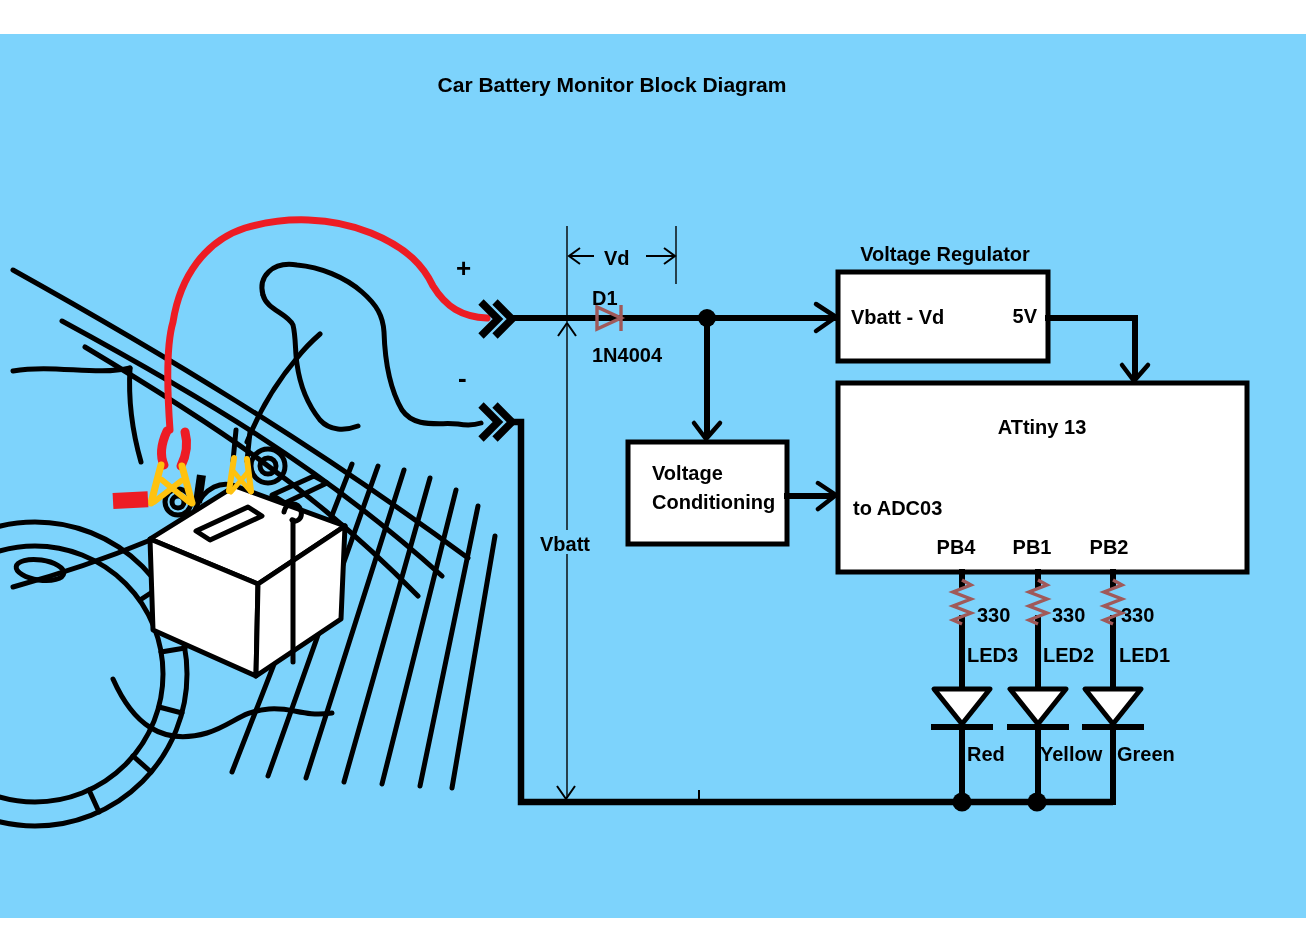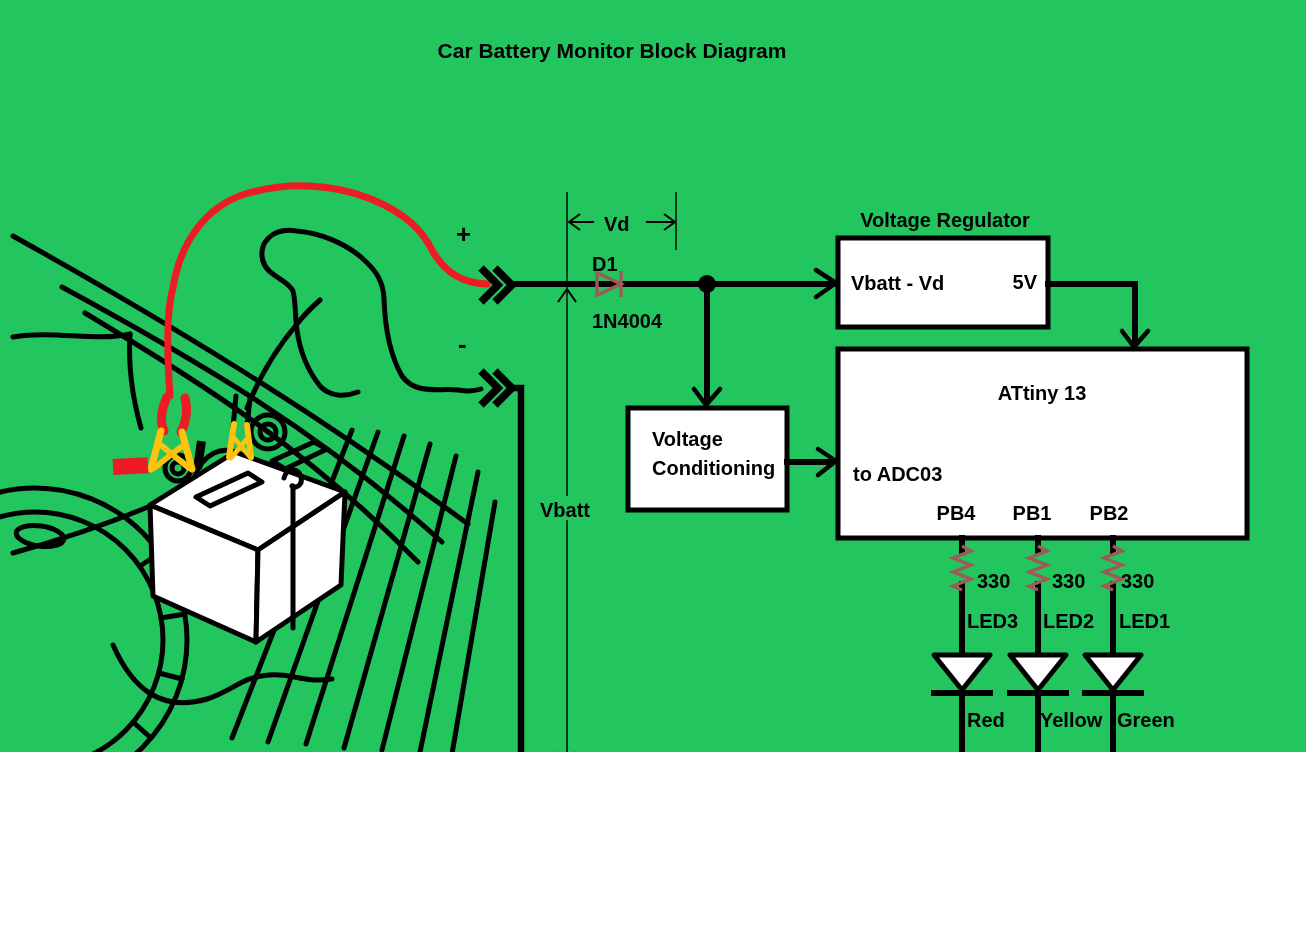--- a/index.html
+++ b/index.html
@@ -1,17 +1,17 @@
 <!DOCTYPE html>
 <html><head>
 <meta charset="utf-8">
 <style>
   html,body{margin:0;padding:0;background:#fff;}
-  #screen{position:relative;width:1306px;height:752px;background:#22c55e;overflow:hidden;
-          font-family:"Liberation Sans",sans-serif;}
+  #screen{position:relative;width:1306px;height:884px;background:#7dd3fc;overflow:hidden;
+          font-family:"Liberation Sans",sans-serif;margin-top:34px;}
   svg{position:absolute;left:0;top:0;}
   .wire{stroke:#000;stroke-width:6;fill:none;stroke-linecap:square;}
   .rail{stroke:#000;stroke-width:6.5;fill:none;stroke-linejoin:miter;}
   .boxline{stroke:#000;stroke-width:5;fill:#fff;}
   .thin{stroke:#000;stroke-width:1.4;fill:none;}
   .dim{stroke:#000;stroke-width:2;fill:none;}
   .arrowV{stroke:#000;stroke-width:4.5;fill:none;stroke-linecap:round;}
   .chev{stroke:#000;stroke-width:7.5;fill:none;stroke-linejoin:miter;stroke-linecap:butt;}
   .comp{stroke:#A05959;stroke-width:3.4;fill:none;stroke-linejoin:miter;}
   .car{stroke:#000;stroke-width:5;fill:none;stroke-linecap:round;stroke-linejoin:round;}

